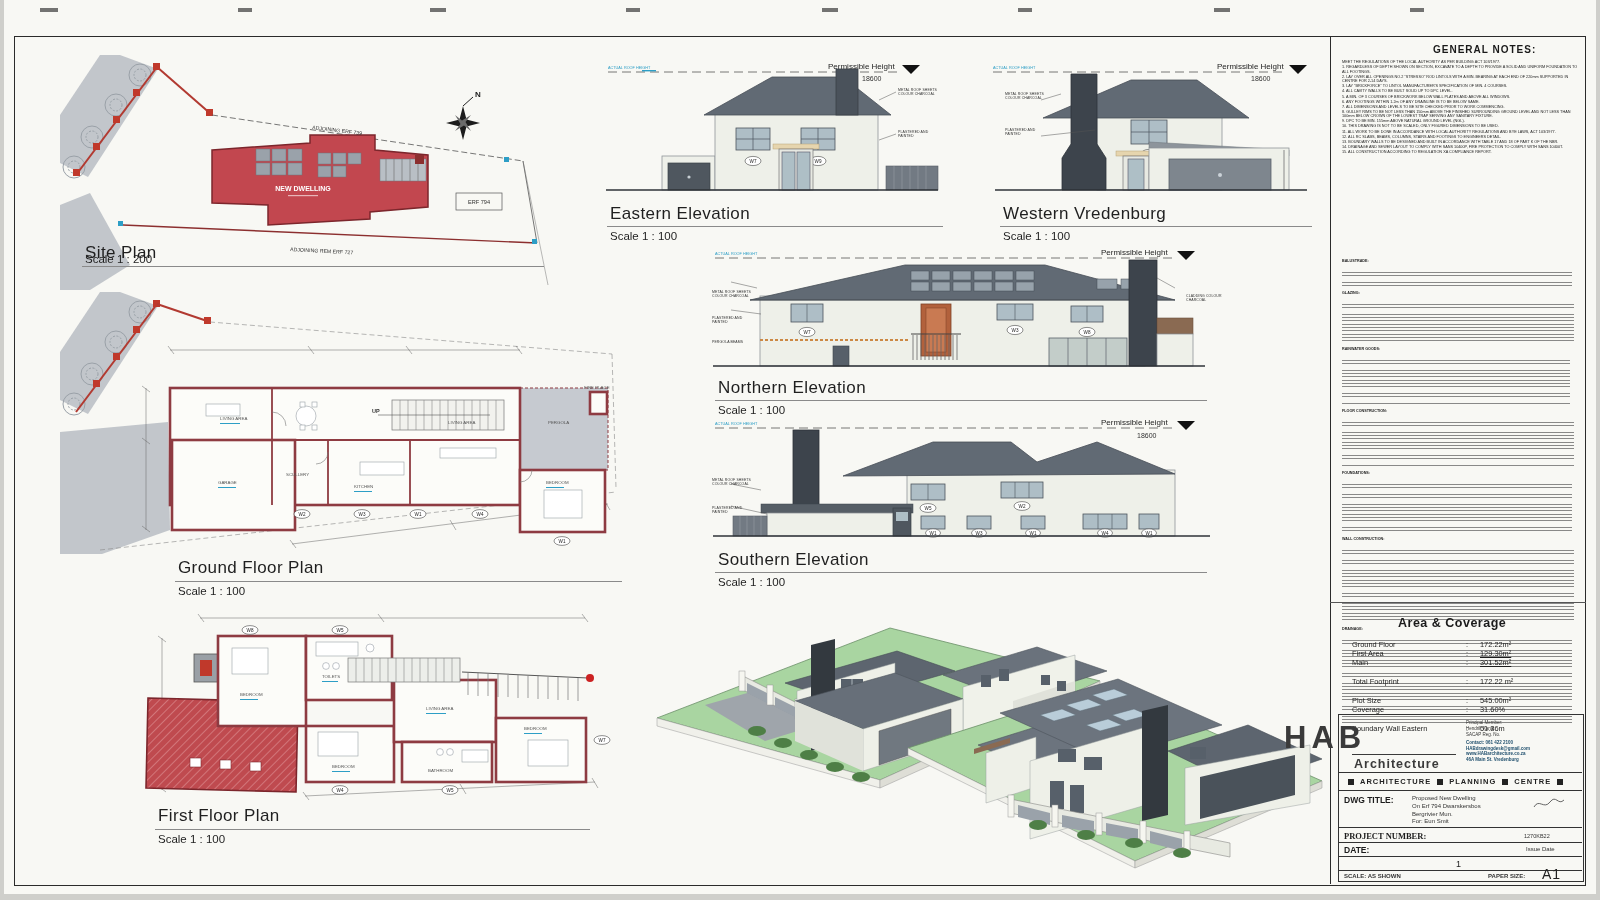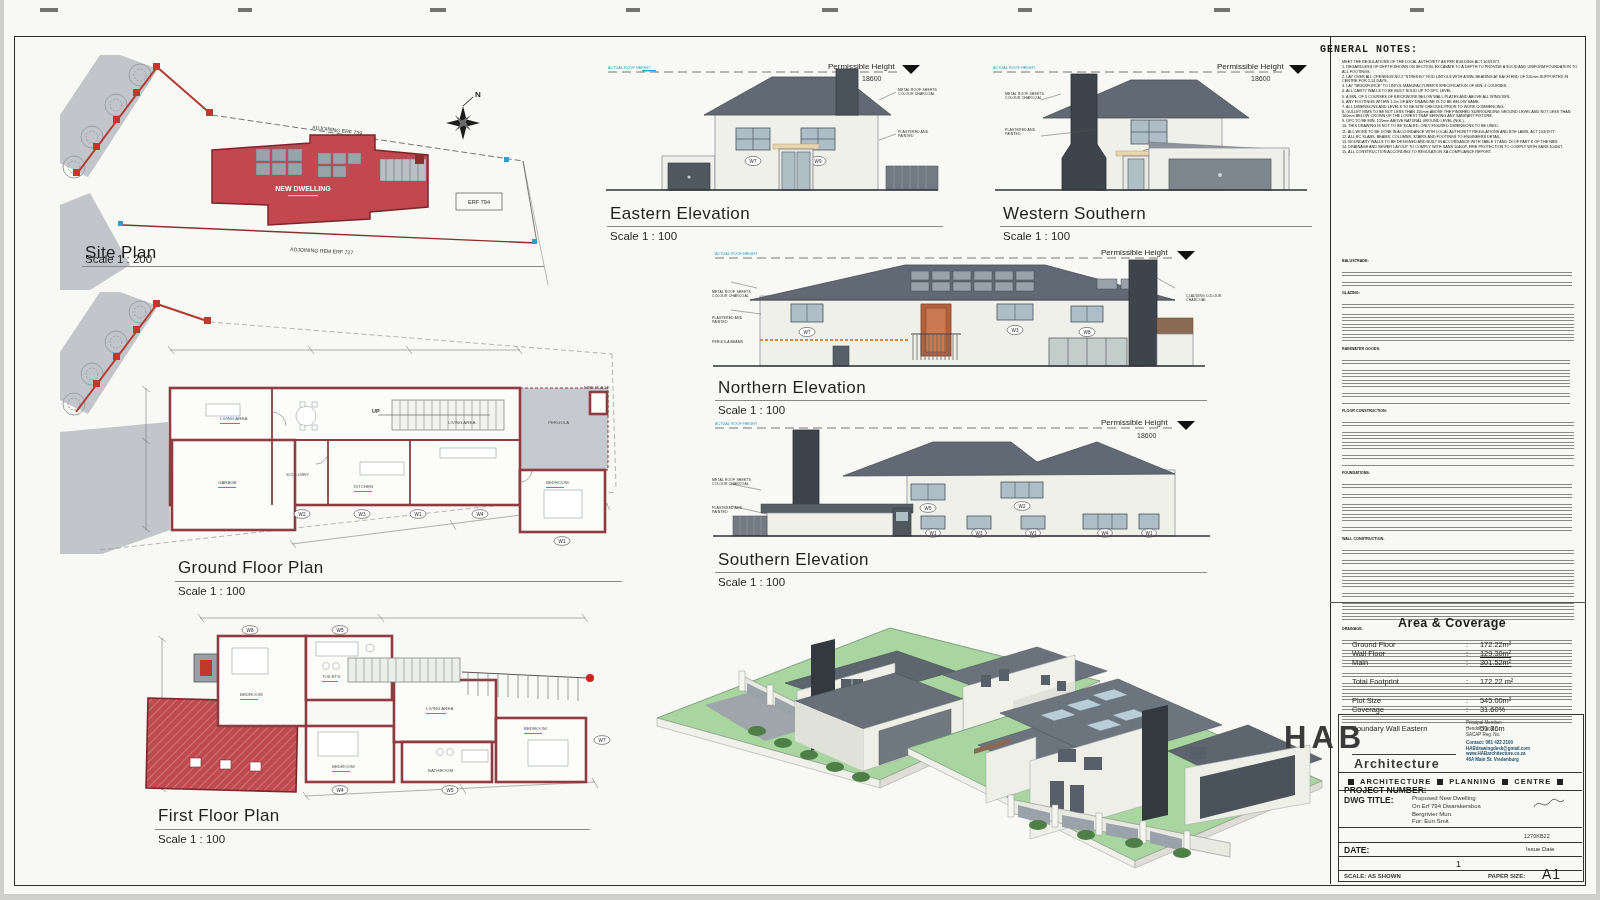--- a/index.html
+++ b/index.html
@@ -251,21 +251,21 @@
         <circle cx="235" cy="117" r="2" fill="#cbd3d8"></circle>
         <line x1="299" y1="92" x2="299" y2="132" stroke="#888" stroke-width="1"></line>
       </g>
     </g>
     <line x1="10" y1="132" x2="322" y2="132" class="gline"></line>
     <line x1="56" y1="42" x2="76" y2="36" class="ld"></line>
     <line x1="56" y1="78" x2="110" y2="72" class="ld"></line>
   </svg>
   <div class="anno" style="left:1005px;top:92px;">METAL ROOF SHEETS COLOUR CHARCOAL</div>
   <div class="anno" style="left:1005px;top:128px;">PLASTERED AND PAINTED</div>
-  <div class="dt" style="left:1003px;top:204px;">Western Southern</div>
+  <div class="dt" style="left:1003px;top:204px;">Western Vredenburg</div>
   <div class="rule" style="left:1000px;top:226px;width:312px;"></div>
   <div class="ds" style="left:1003px;top:230px;">Scale 1 : 100</div>
 
   <svg class="dwg" viewBox="0 0 515 130" style="left:705px;top:248px;width:515px;height:130px">
     <line x1="10" y1="10" x2="470" y2="10" class="permline"></line>
     <text x="396" y="7" class="t8">Permissible Height</text>
     <polygon points="472,3 490,3 481,12" fill="#111"></polygon>
     <text x="432" y="20" class="t7">18600</text>
     <text x="10" y="7" class="tb">ACTUAL ROOF HEIGHT</text>
     <g>
@@ -738,21 +738,21 @@
       <polygon points="260,178 292,186 292,198 260,190" fill="#9aa2aa"></polygon>
     </g>
     <g fill="#4e7f46">
       <ellipse cx="148" cy="172" rx="9" ry="5"></ellipse>
         <ellipse cx="196" cy="182" rx="9" ry="5"></ellipse>
       <ellipse cx="244" cy="190" rx="9" ry="5"></ellipse>
         <ellipse cx="292" cy="200" rx="9" ry="5"></ellipse>
     </g>
   </svg>
 
-  <div class="notes-title" style="left:1320px;top:44px;font-family:Liberation Mono, monospace;">GENERAL NOTES:</div>
+  <div class="notes-title" style="left:1433px;top:44px;">GENERAL NOTES:</div>
   <div class="noteswrap" style="left:1342px;top:60px;width:240px;height:192px;">
     <div class="notesbody">
       <div>MEET THE REGULATIONS OF THE LOCAL AUTHORITY AS PER BUILDING ACT 103/1977.</div>
       <div>1. REGARDLESS OF DEPTH SHOWN ON SECTION, EXCAVATE TO A DEPTH TO PROVIDE A SOLID AND UNIFORM FOUNDATION TO ALL FOOTINGS.</div>
       <div>2. LAY OVER ALL OPENINGS NO.2 "STRESSO" ROD LINTOLS WITH A MIN. BEARING AT EACH END OF 220mm SUPPORTED IN CENTRE FOR 2-14 DAYS.</div>
       <div>3. LAY "BRICKFORCE" TO LINTOL MANUFACTURER'S SPECIFICATION OF MIN. 4 COURSES.</div>
       <div>4. ALL CAVITY WALLS TO BE BUILT SOLID UP TO DPC LEVEL.</div>
       <div>5. A MIN. OF 3 COURSES OF BRICKWORK BELOW WALL PLATES AND ABOVE ALL WINDOWS.</div>
       <div>6. ANY FOOTINGS WITHIN 1.2m OF ANY DRAINLINE IS TO BE BELOW SAME.</div>
       <div>7. ALL DIMENSIONS AND LEVELS TO BE SITE CHECKED PRIOR TO WORK COMMENCING.</div>
@@ -786,21 +786,21 @@
 
   <div class="hline" style="left:1330px;top:602px;width:256px;"></div>
   <div class="area-title" style="left:1398px;top:616px;">Area &amp; Coverage</div>
   <div class="abs" style="left:1352px;top:640px;width:210px;">
     <div class="arow">
       <span class="l">Ground Floor</span>
       <span class="c">:</span>
       <span class="v">172.22m²</span>
     </div>
     <div class="arow">
-      <span class="l">Wall Floor</span>
+      <span class="l">First Area</span>
       <span class="c">:</span>
       <span class="v uline">129.30m²</span>
     </div>
     <div class="arow">
       <span class="l">Main</span>
       <span class="c">:</span>
       <span class="v uline">301.52m²</span>
     </div>
     <div class="arow" style="margin-top:10px;">
       <span class="l">Total Footprint</span>
@@ -853,21 +853,21 @@
   <div class="dwglines" style="left:1412px;top:795px;">
     <div>Proposed New Dwelling</div>
     <div>On Erf 794 Dwarskersbos</div>
     <div>Bergrivier Mun.</div>
     <div>For: Eun Smit</div>
   </div>
   <svg class="dwg" viewBox="0 0 34 16" style="left:1532px;top:796px;width:34px;height:16px;">
     <path d="M2,11 C7,2 12,14 18,6 S26,10 32,4" fill="none" stroke="#555" stroke-width=".9"></path>
   </svg>
   <div class="hline" style="left:1338px;top:827px;width:244px;background:#333;"></div>
-  <div class="lbl" style="left:1344px;top:785px;">PROJECT NUMBER:</div>
+  <div class="lbl" style="left:1344px;top:831px;font-family:Liberation Serif, serif;">PROJECT NUMBER:</div>
   <div class="val55" style="left:1524px;top:833px;">1270KB22</div>
   <div class="hline" style="left:1338px;top:842px;width:244px;background:#333;"></div>
   <div class="lbl" style="left:1344px;top:845px;">DATE:</div>
   <div class="val6" style="left:1526px;top:846px;">Issue Date</div>
   <div class="hline" style="left:1338px;top:856px;width:244px;background:#333;"></div>
   <div class="pagenum" style="left:1456px;top:859px;">1</div>
   <div class="hline" style="left:1338px;top:870px;width:244px;background:#333;"></div>
   <div class="val6" style="left:1344px;top:873px;font-weight:bold;">SCALE: AS SHOWN</div>
   <div class="val6" style="left:1488px;top:873px;font-weight:bold;">PAPER SIZE:</div>
   <div class="bigA1" style="left:1542px;top:866px;">A1</div>

